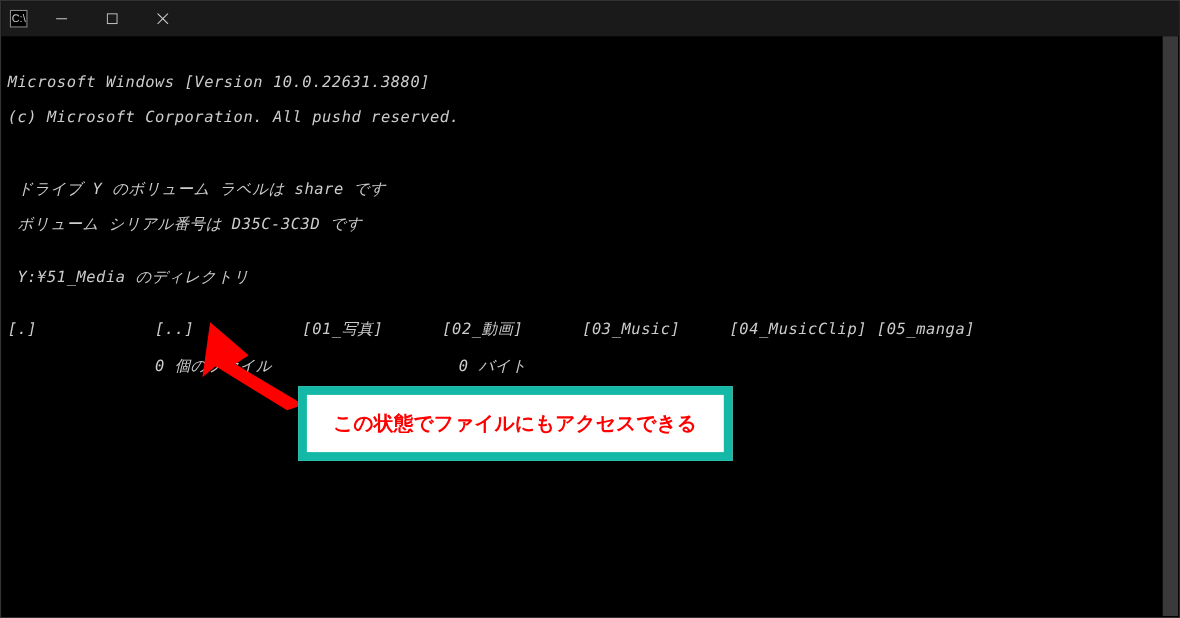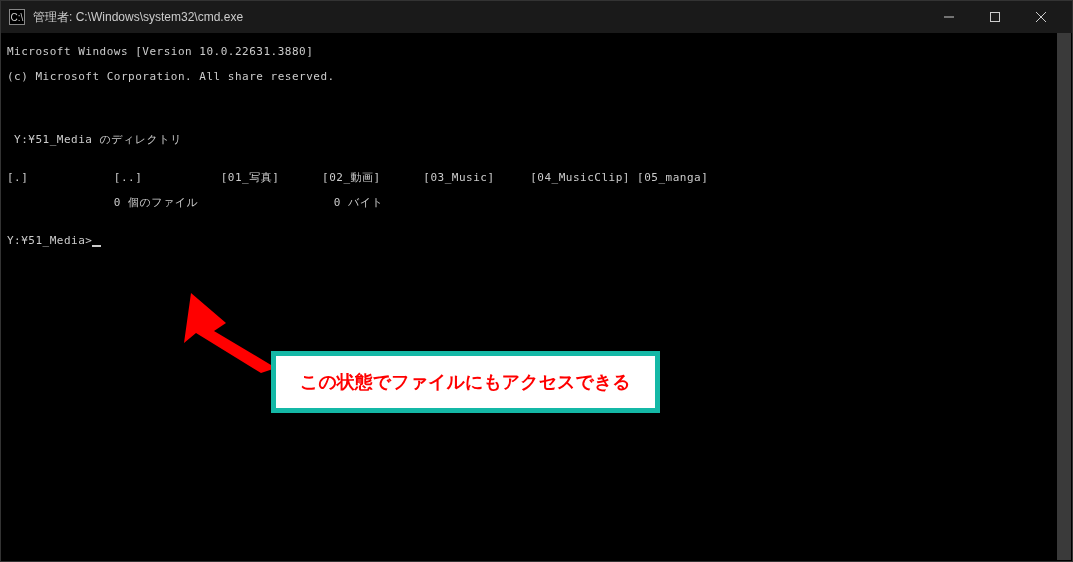--- a/index.html
+++ b/index.html
@@ -46,26 +46,27 @@
     .titlebar-btn {
       width: 46px;
       height: 32px;
       display: flex;
       align-items: center;
       justify-content: center;
       color: #ccc;
       cursor: pointer;
     }
     .terminal {
-      padding: 0 6px;
+      padding: 18px 6px;
       color: #ccc;
-      font-size: 11px;
+      font-size: 14px;
       line-height: 1.15;
       white-space: pre;
       letter-spacing: 0.5px;
+      font-style: italic;
     }
     .terminal-line {
       display: block;
     }
     .cursor {
       display: inline-block;
       width: 9px;
       height: 2px;
       background: #ccc;
       vertical-align: bottom;
@@ -75,21 +76,21 @@
       position: absolute;
       left: 175px;
       top: 292px;
       pointer-events: none;
     }
     .callout-box {
       position: absolute;
       left: 95px;
       top: 58px;
       background: #fff;
-      border: 5px solid #14b8a6;
+      border: 8px solid #14b8a6;
       padding: 14px 24px;
       color: #ff0000;
       font-family: 'Meiryo', 'MS Gothic', sans-serif;
       font-size: 18px;
       font-weight: bold;
       white-space: nowrap;
     }
     .scrollbar {
       position: absolute;
       right: 1px;
@@ -110,21 +111,20 @@
       overflow: visible;
     }
   </style>
 </head>
 <body>
 
 <div class="titlebar">
   <div class="titlebar-icon">
     <span>C:\</span>
   </div>
-  <div class="titlebar-title">管理者: C:\Windows\system32\cmd.exe</div>
   <div class="titlebar-controls">
     <div class="titlebar-btn">
       <svg width="10" height="10" viewBox="0 0 10 10">
           <line x1="0" y1="5" x2="10" y2="5" stroke="#ccc" stroke-width="1"></line>
         </svg>
     </div>
     <div class="titlebar-btn">
       <svg width="10" height="10" viewBox="0 0 10 10">
           <rect x="0.5" y="0.5" width="9" height="9" fill="none" stroke="#ccc" stroke-width="1"></rect>
         </svg>
@@ -133,30 +133,31 @@
       <svg width="10" height="10" viewBox="0 0 10 10">
           <line x1="0" y1="0" x2="10" y2="10" stroke="#ccc" stroke-width="1"></line>
           <line x1="10" y1="0" x2="0" y2="10" stroke="#ccc" stroke-width="1"></line>
         </svg>
     </div>
   </div>
 </div>
 
 <div class="terminal">
 <span class="terminal-line">Microsoft Windows [Version 10.0.22631.3880]</span>
-<span class="terminal-line">(c) Microsoft Corporation. All share reserved.</span>
+<span class="terminal-line">(c) Microsoft Corporation. All pushd reserved.</span>
 <span class="terminal-line"></span>
 <span class="terminal-line"></span>
+<span class="terminal-line"> ドライブ Y のボリューム ラベルは share です</span>
+<span class="terminal-line"> ボリューム シリアル番号は D35C-3C3D です</span>
 <span class="terminal-line"></span>
 <span class="terminal-line"> Y:¥51_Media のディレクトリ</span>
 <span class="terminal-line"></span>
 <span class="terminal-line">[.]            [..]           [01_写真]      [02_動画]      [03_Music]     [04_MusicClip] [05_manga]</span>
 <span class="terminal-line">               0 個のファイル                   0 バイト</span>
 <span class="terminal-line"></span>
-<span class="terminal-line"><span>Y:¥51_Media&gt;</span><span class="cursor"></span></span>
 </div>
 
 <div class="callout-container">
   <svg class="arrow-svg" width="120" height="80">
     <polygon points="15,0 50,30 38,38 100,75 85,80 20,40 8,50" fill="#ff0000"></polygon>
   </svg>
   <div class="callout-box">
     <span>この状態でファイルにもアクセスできる</span>
   </div>
 </div>

